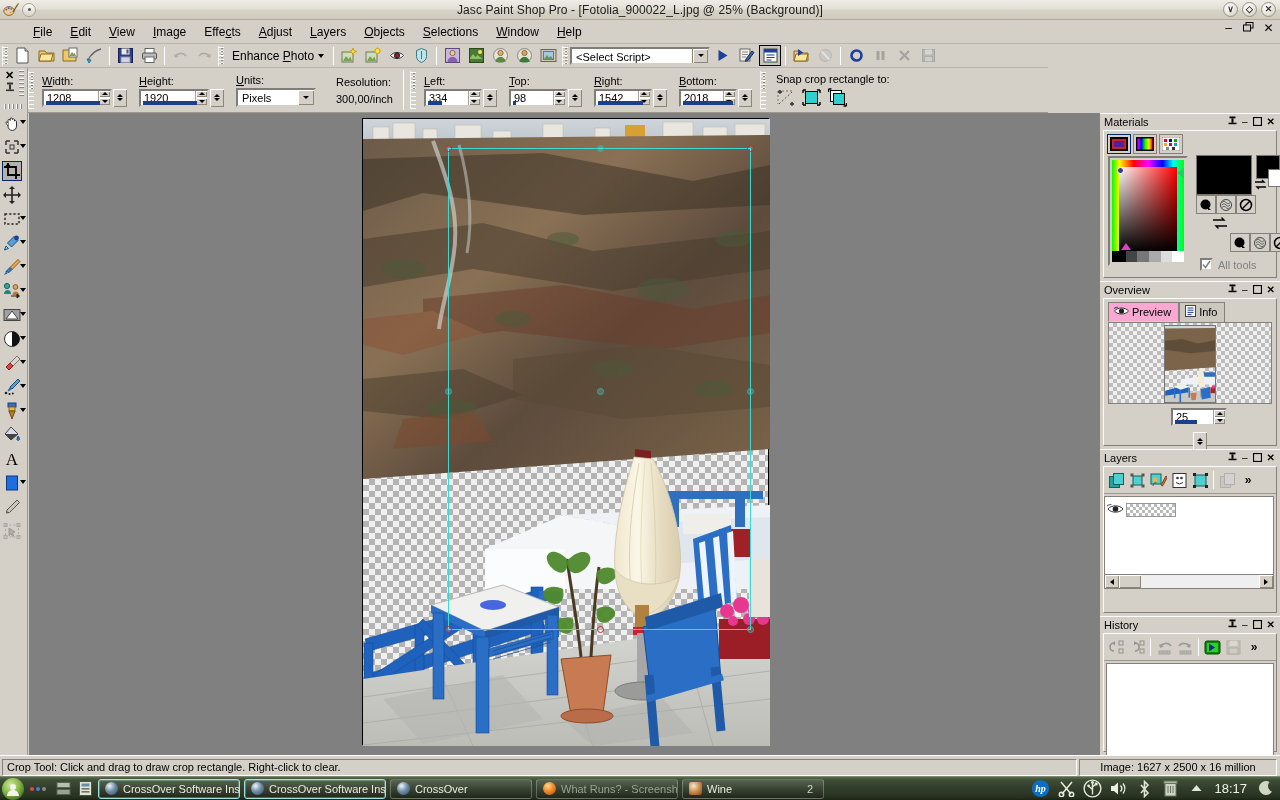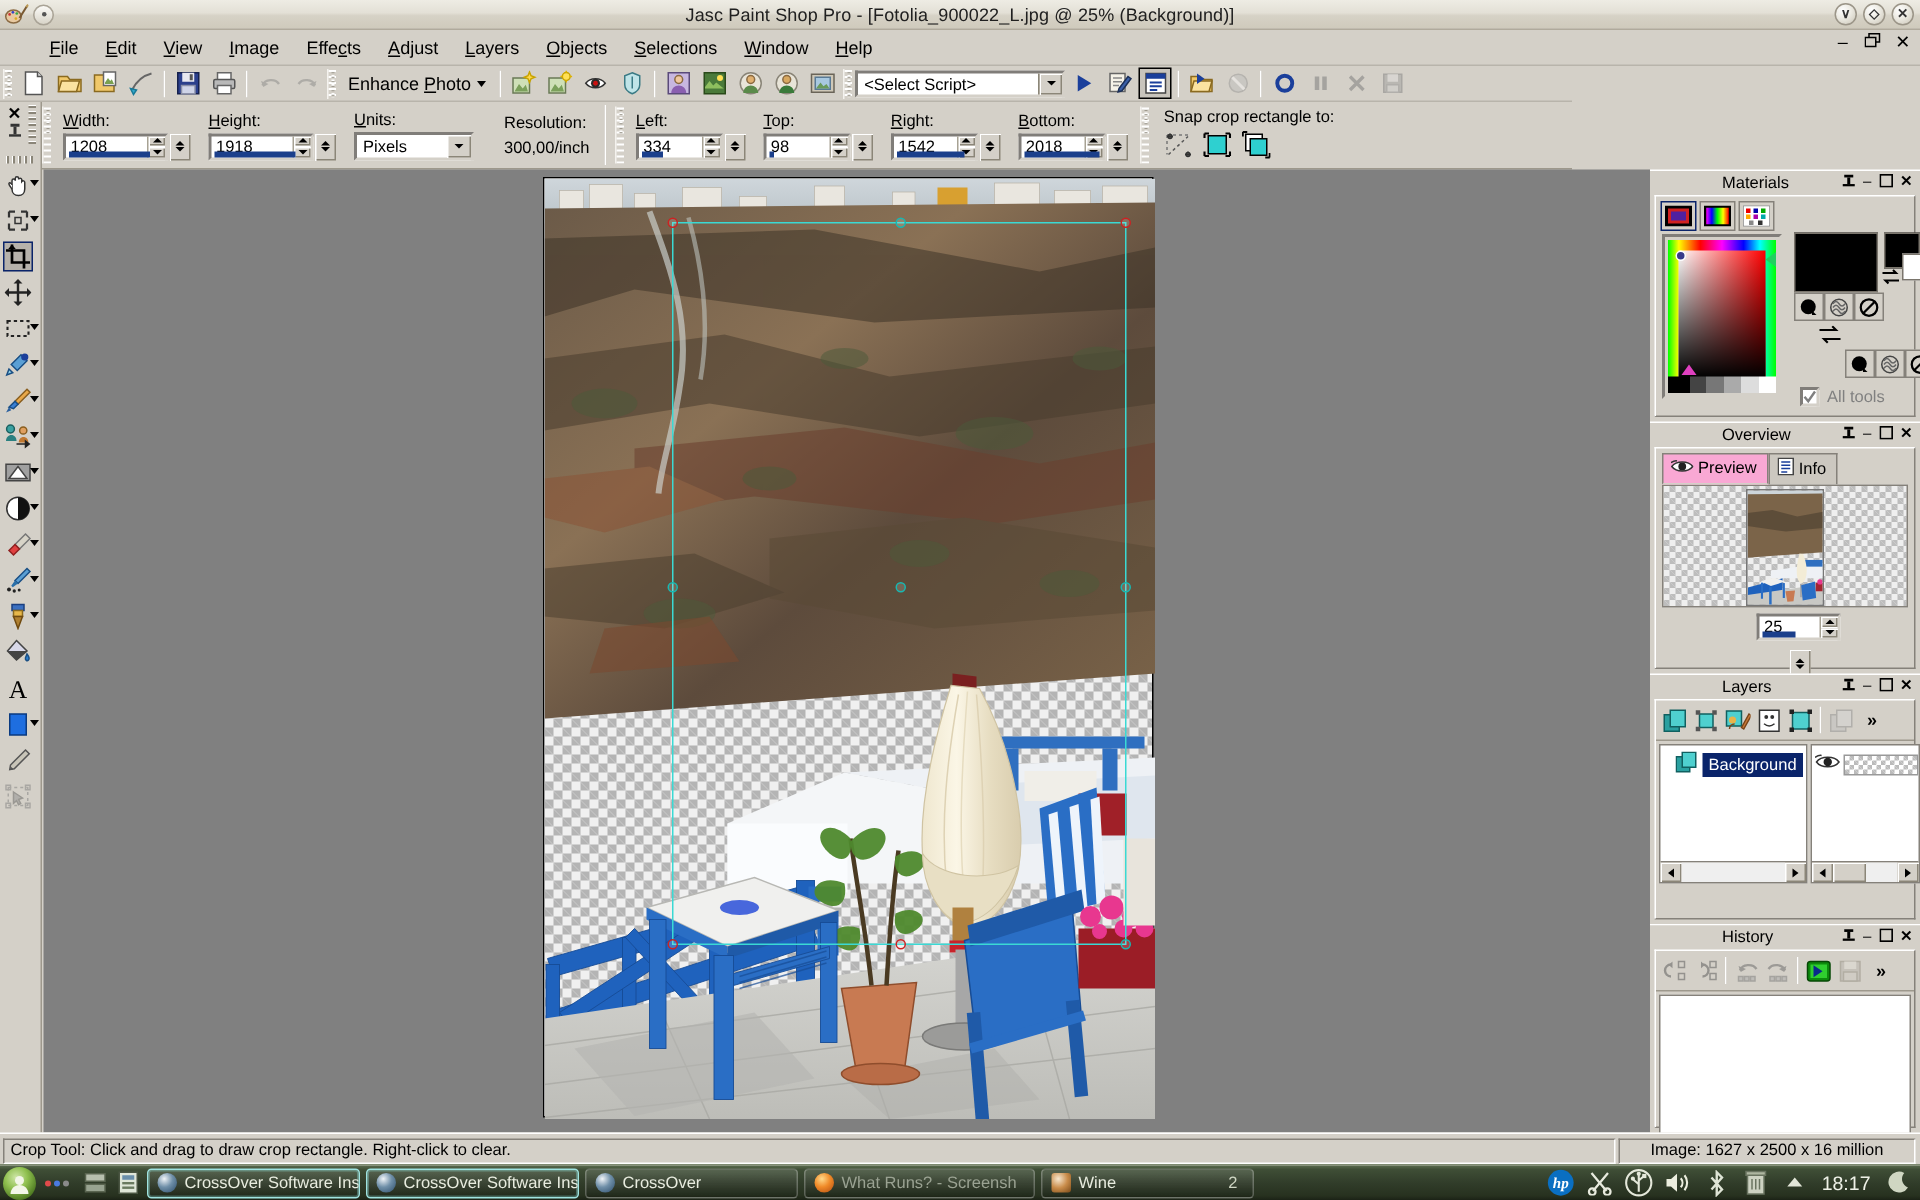--- a/index.html
+++ b/index.html
@@ -216,21 +216,21 @@
   .handle.red { border-color:#cc2222; }
 
   
   .dock { position:absolute; right:0; top:113px; width:180px; height:642px; background:#d4d0c8; }
   .panel { position:absolute; left:0; width:180px; background:#d4d0c8; border-top:1px solid #fff;}
   .panel-title {
     height: 16px; display:flex; align-items:center;
     padding-left: 4px; font-size: 11px; color:#000;
     background: #d4d0c8;
   }
-  .panel-title .t { flex:1;margin-left:44px; }
+  .panel-title .t { flex:1; }
   .panel-ctrls { display:flex; align-items:center; gap:5px; padding-right:5px; font-size:10px; }
   .panel-ctrls span { line-height: 10px; }
   .panel-body {
     margin: 0 3px 3px 3px; background:#d4d0c8;
     border: 1px solid #fff; border-right-color:#85817a; border-bottom-color:#85817a;
   }
 
   
   .mat-tabs { display:flex; gap:2px; padding: 3px 3px 0 3px; }
   .mat-tab {
@@ -639,21 +639,21 @@
             <i class="tri-u"></i>
             <i class="tri-d"></i>
           </div>
       </div>
     </div>
 
     <div class="optgroup">
       <div class="optlabel"><u>H</u>eight:</div>
       <div style="display:flex;align-items:center">
         <div class="spin">
-          <div class="val">1918</div>
+          <div class="val">1920</div>
           <div class="bar" style="width:54px"></div>
           <div class="arrows">
               <span>
                 <i class="tri-u"></i>
               </span>
               <span>
                 <i class="tri-d"></i>
               </span>
             </div>
         </div>
@@ -1494,40 +1494,20 @@
           <div style="width:1px;height:18px;background:#9b9689;border-right:1px solid #fff;margin:0 2px"></div>
           <div class="lay-btn" style="opacity:.45">
             <svg width="17" height="17" viewBox="0 0 17 17">
                 <rect x="1.5" y="4.5" width="10" height="11" fill="#bdbdbd" stroke="#888"></rect>
                 <rect x="5.5" y="1.5" width="10" height="11" fill="#d6d6d6" stroke="#888"></rect>
               </svg>
           </div>
           <div class="lay-btn" style="font-weight:bold;font-size:12px">»</div>
         </div>
         <div class="lay-split">
-          <div class="lay-left">
-            <div class="lay-row">
-              <span style="margin-right:3px">
-                <svg width="15" height="15" viewBox="0 0 15 15">
-                    <rect x="0.5" y="3.5" width="9" height="10" fill="#2aa0a0" stroke="#106060"></rect>
-                    <rect x="4.5" y="0.5" width="9" height="10" fill="#4fd0cf" stroke="#106060"></rect>
-                  </svg>
-              </span>
-              <span class="lay-name">Background</span>
-            </div>
-            <div class="hscroll">
-              <div class="hs-arrow">
-                  <i class="tri-l"></i>
-                </div>
-              <div class="hs-track"></div>
-              <div class="hs-arrow">
-                  <i class="tri-r"></i>
-                </div>
-            </div>
-          </div>
           <div class="lay-right">
             <div class="lay-thumb-row">
               <span style="margin-right:2px">
                 <svg width="17" height="12" viewBox="0 0 17 12">
                     <path d="M1 6c3-4.2 12-4.2 15 0-3 4.2-12 4.2-15 0z" fill="#fff" stroke="#333"></path>
                     <circle cx="8.5" cy="6" r="2.8" fill="#222"></circle>
                     <path d="M0 3c1.6-1.2 3.2-1.6 4.4-1.4" stroke="#333" fill="none"></path>
                   </svg>
               </span>
               <span style="display:inline-block;width:50px;height:14px;background-image:linear-gradient(45deg,#bbb 25%,transparent 25%,transparent 75%,#bbb 75%),linear-gradient(45deg,#bbb 25%,transparent 25%,transparent 75%,#bbb 75%);background-size:6px 6px;background-position:0 0,3px 3px;background-color:#fff;border:1px solid #999"></span>
@@ -1667,21 +1647,21 @@
       <span>CrossOver Software Ins</span>
     </div>
     <div class="tk-task sel" style="width:142px">
       <span class="ti" style="background:radial-gradient(circle at 35% 30%, #f0f4f8 0%, #6f8fa8 45%, #2a4a68 100%)"></span>
       <span>CrossOver Software Ins</span>
     </div>
     <div class="tk-task" style="width:142px">
       <span class="ti" style="background:radial-gradient(circle at 35% 30%, #f0f4f8 0%, #6f8fa8 45%, #2a4a68 100%)"></span>
       <span>CrossOver</span>
     </div>
-    <div class="tk-task dim" style="width:154px">
+    <div class="tk-task dim" style="width:142px">
       <span class="ti" style="background:radial-gradient(circle at 38% 30%, #ffd98a 0%, #f08a28 45%, #b04a10 100%)"></span>
       <span>What Runs? - Screensh</span>
     </div>
     <div class="tk-task" style="width:142px">
       <span class="ti" style="border-radius:2px;background:radial-gradient(circle at 35% 30%, #f6e7cf 0%, #c98c4a 50%, #7a4a18 100%)"></span>
       <span>Wine</span>
       <span class="tk-count" style="margin-left:auto">2</span>
     </div>
 
     <div class="tk-tray">

